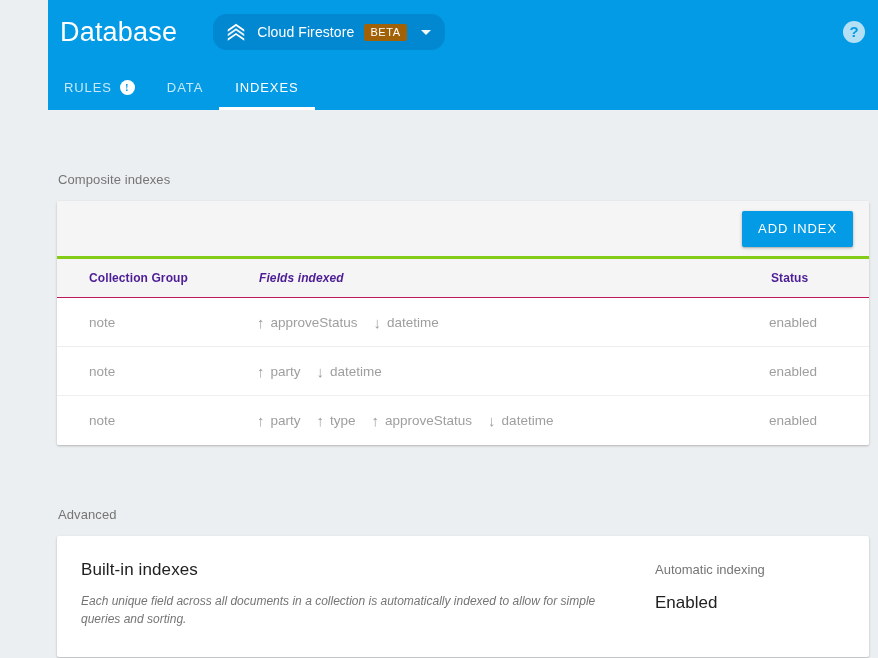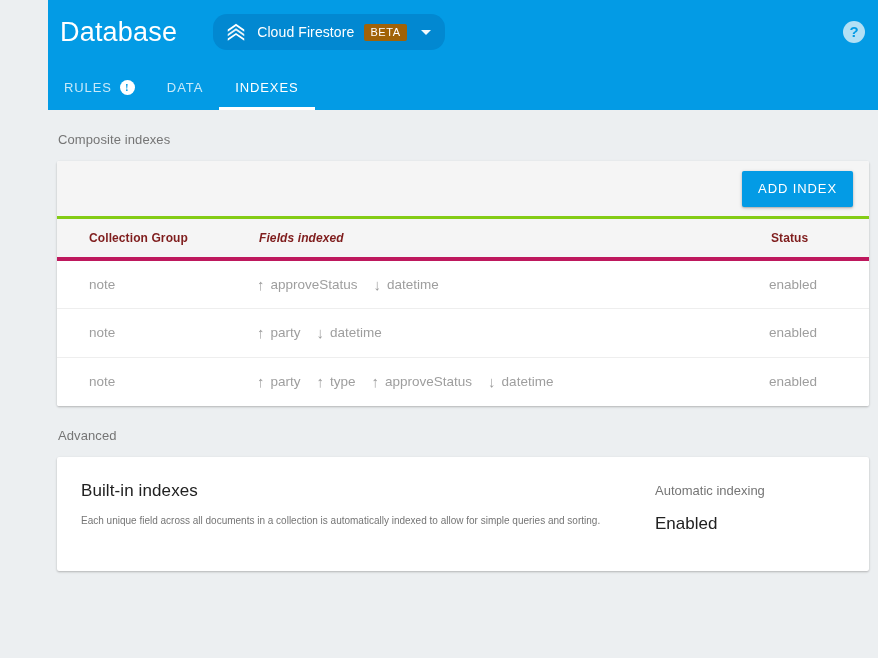--- a/index.html
+++ b/index.html
@@ -122,20 +122,21 @@
     font-family: "Liberation Serif", serif;
   }
 
   
   .body { padding: 0 9px; }
   .section-label {
     color: #757575;
     font-size: 13px;
     padding: 22px 1px 14px 1px;
     letter-spacing: .1px;
+    margin-top: 40px;
   }
   .card {
     background: #ffffff;
     border-radius: 2px;
     box-shadow: 0 1px 2px rgba(0,0,0,.16), 0 1px 3px rgba(0,0,0,.10);
     overflow: hidden;
   }
 
   
   .table-toolbar {
@@ -158,26 +159,26 @@
     height: 36px;
     padding: 0 16px;
     cursor: pointer;
     box-shadow: 0 1px 2px rgba(0,0,0,.22), 0 1px 4px rgba(0,0,0,.14);
     font-family: "Liberation Sans", sans-serif;
   }
   table.idx { width: 100%; border-collapse: collapse; table-layout: fixed; }
   table.idx th {
     background: #f5f5f5;
     text-align: left;
-    color: #7f1d1d;
+    color: #4c1d95;
     font-size: 12px;
     font-weight: 700;
     padding: 12px 0 12px 0;
     height: 29px;
-    border-bottom: 4px solid #be185d;
+    border-bottom: 1px solid #be185d;
     letter-spacing: .1px;
   }
   table.idx td {
     color: #9e9e9e;
     font-size: 13.5px;
     padding: 0;
     height: 49px;
     border-bottom: 1px solid #eeeeee;
     vertical-align: middle;
     background: #ffffff;
@@ -191,21 +192,21 @@
   th.c-status { padding-left: 2px !important; }
   .field-list { display: flex; align-items: center; flex-wrap: wrap; }
   .field-item { display: inline-flex; align-items: center; margin-right: 16px; white-space: nowrap; }
   .arrow { font-size: 15px; color: #9e9e9e; margin-right: 6px; line-height: 1; }
   .fname { color: #9e9e9e; font-size: 13.5px; }
 
   
   .builtin-card { padding: 24px 24px 28px 24px; display: flex; min-height: 114px; }
   .builtin-left { flex: 1 1 auto; padding-right: 30px; max-width: 640px; }
   .builtin-title { color: #212121; font-size: 17px; margin-bottom: 12px; letter-spacing: .1px; }
-  .builtin-desc { color: #757575; font-size: 10px; line-height: 1.55; max-width: 610px; }
+  .builtin-desc { color: #757575; font-size: 12px; line-height: 1.55; max-width: 610px; font-style: italic; }
   .builtin-right { width: 190px; flex: 0 0 190px; padding-top: 2px; }
   .auto-label { color: #757575; font-size: 13px; margin-bottom: 16px; }
   .auto-value { color: #212121; font-size: 17px; }
 </style>
 </head>
 <body>
 
 <div class="page">
 
   <div class="header">

